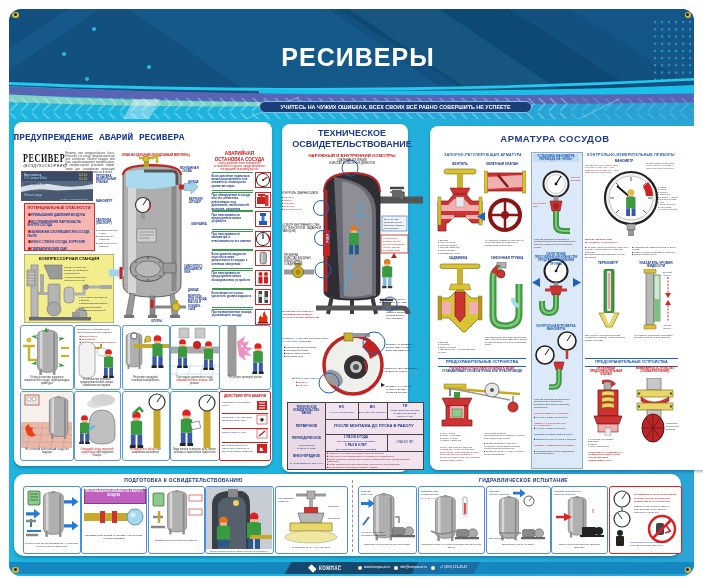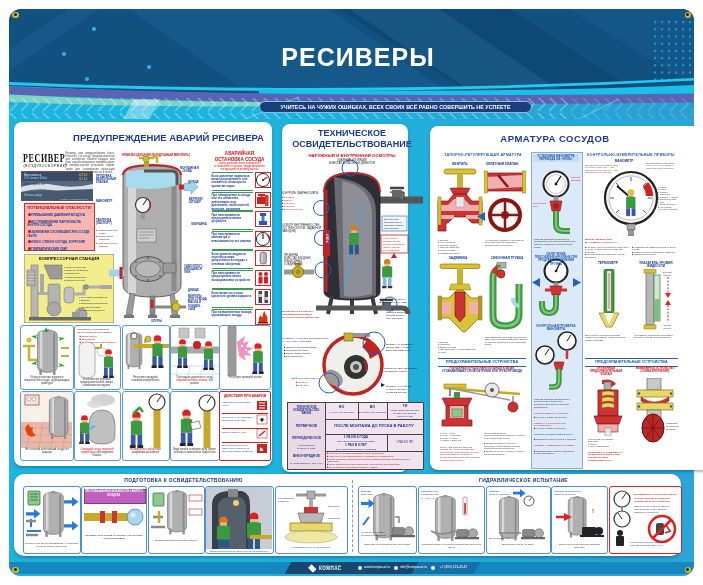--- a/index.html
+++ b/index.html
@@ -159,21 +159,21 @@
         <circle r="7" fill="#fff" stroke="#222" stroke-width="1.4"></circle>
         <line x1="0" y1="0" x2="3.5" y2="-4" stroke="#111" stroke-width="0.9"></line>
         <circle r="1" fill="#111"></circle>
       </g>
 <g id="varrow">
         <path d="M0,4 L10,4 L10,0 L18,6 L10,12 L10,8 L0,8 Z" fill="#2878d8"></path>
       </g>
 </defs>
 </svg>
 <div class="panel" id="pL" style="left:13.5px;top:122px;width:258px;height:344px;">
-  <div class="t nv" style="left:0;top:10px;width:310px;text-align:center;font-weight:bold;font-size:9.5px;">ПРЕДУПРЕЖДЕНИЕ АВАРИЙ РЕСИВЕРА</div>
+  <div class="t nv" style="left:0;top:10px;width:310px;text-align:left;font-weight:bold;font-size:9.5px;font-family:Liberation Mono, monospace;">ПРЕДУПРЕЖДЕНИЕ АВАРИЙ РЕСИВЕРА</div>
   <div class="t" style="left:9px;top:28px;font-family:'Liberation Serif',serif;font-weight:bold;font-size:13px;letter-spacing:1px;color:#111;transform:scale(0.62,1);transform-origin:0 0;white-space:nowrap;">РЕСИВЕР</div>
   <div class="t" style="left:10px;top:42px;font-size:3.6px;color:#111;letter-spacing:0.4px;">(ВОЗДУХОСБОРНИК)</div>
   <div class="t" style="left:52px;top:29.5px;width:49px;font-size:2.7px;color:#444;text-align:justify;">Ресивер или воздухосборник (англ. Receiver) это сосуд, предназначенный для скопления сжатого воздуха или газа, вырабатываемого компрессором. В компрессорной установке служит также для сглаживания пульсаций давления и отделения масла и влаги.</div>
 
   <svg class="abs" style="left:7.5px;top:48.5px" width="72" height="30" viewBox="0 0 72 30">
     <rect width="72" height="30" fill="#56687e" stroke="#cc2222" stroke-width="0.8"></rect>
     <rect x="1" y="1" width="70" height="9" fill="#3a4a66"></rect>
     <path d="M0,16 Q18,10 34,14 Q52,18 72,13 L72,19 Q50,23 30,19 Q14,17 0,21 Z" fill="#dfe7ee" opacity="0.95"></path>
     <path d="M0,21 L72,18 L72,30 L0,30 Z" fill="#48586e"></path>
     <text x="3" y="4.5" font-size="2.6" fill="#9fd8f8" font-weight="bold">Вместимость</text>

